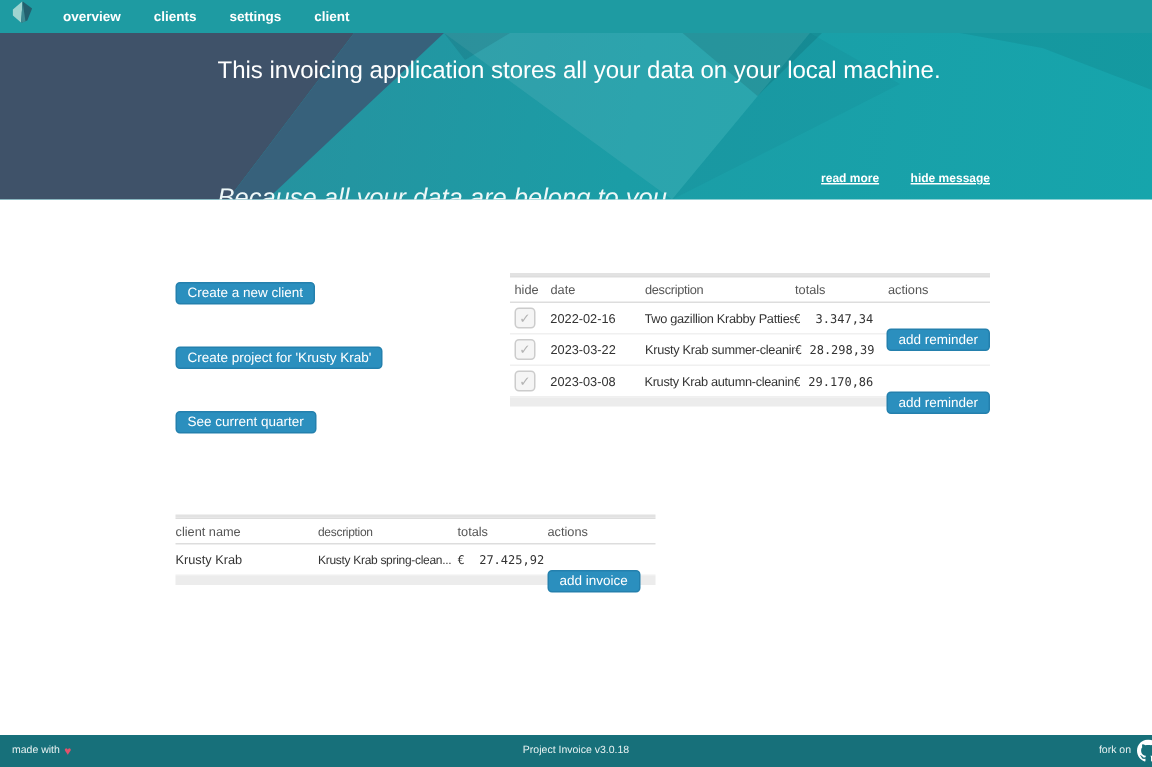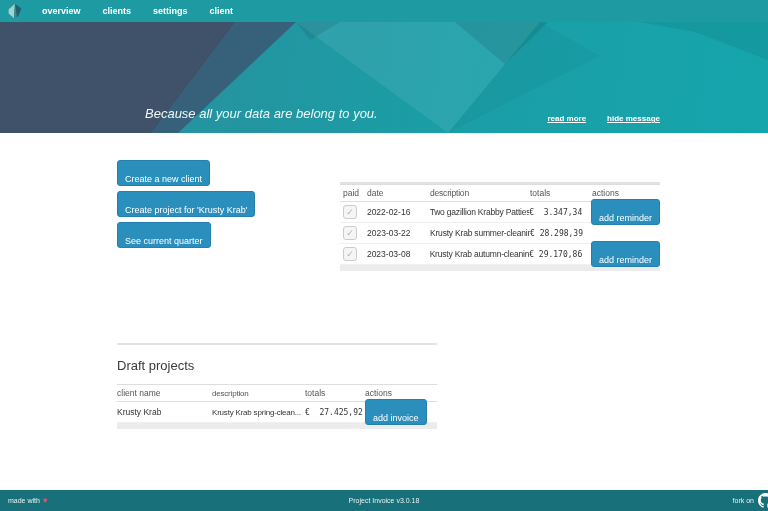--- a/index.html
+++ b/index.html
@@ -5,57 +5,57 @@
   * { margin:0; padding:0; box-sizing:border-box; }
   body { background:#fff; }
   .page {
     position:relative; width:768px; height:511px; overflow:hidden;
     background:#fff; font-family:"Liberation Sans", sans-serif; color:#333;
   }
 
   
   .navbar {
     position:absolute; left:0; top:0; width:768px; height:22px;
-    background:#1e9ba2; display:flex; align-items:center; z-index:3;
+    background:#1e9ba2; display:flex; z-index:3;
   }
   .navbar .logo { width:16px; height:16px; margin:0 8px 0 7px; display:block; }
   .nav-item {
     color:#fff; font-size:9px; font-weight:bold; text-decoration:none;
     padding:0 11px; line-height:22px; display:block; cursor:pointer;
   }
 
   
   .hero {
     position:absolute; left:0; top:22px; width:768px; height:111px;
     background:linear-gradient(100deg,#2e8a9a 0%,#1b9da6 55%,#16a5ac 100%);
     overflow:hidden;
   }
   .hero svg.facets { position:absolute; left:0; top:0; width:768px; height:111px; }
   .hero-title {
     position:absolute; left:145px; top:14px; max-width:505px;
     color:#fff; font-size:16px; font-weight:400; line-height:24px;
   }
   .hero-subtitle {
-    position:absolute; left:145px; top:84px;
-    color:#eef8f8; font-size:13px; font-style:italic;
+    position:absolute; left:145px; top:100px;
+    color:#eef8f8; font-size:17px; font-style:italic;
   }
   .hero-links {
     position:absolute; right:108px; bottom:10px; display:flex; gap:21px;
   }
   .hero-links a {
     color:#fff; font-size:8px; font-weight:bold; text-decoration:underline; cursor:pointer;
   }
 
   
   .rule { border:0; border-top:2px solid #e2e2e2; margin:0; }
   .section-title { font-size:13px; font-weight:400; color:#3a3a3a; margin:13px 0 11px; }
   .btn {
     display:inline-block; background:#2b8fbe; color:#fff; border:1px solid #2480ad;
     border-radius:3px; font-family:inherit; font-size:9px; line-height:13px;
-    padding:12px 7px; height:15px; cursor:pointer; white-space:nowrap;
+    padding:0 7px; height:15px; cursor:pointer; white-space:nowrap;margin-top:28px;
   }
 
   
   .actions-panel { position:absolute; left:117px; top:160px; width:220px; }
   .actions-heading { font-size:11.5px; color:#333; margin-bottom:14px; }
   .actions-panel .btn { display:block; width:max-content; margin-bottom:5px; }
 
   
   .panel-invoices { position:absolute; left:340px; top:182px; width:320px; }
   .panel-drafts   { position:absolute; left:117px; top:343px; width:320px; }
@@ -124,38 +124,39 @@
   <div class="hero">
     <svg class="facets" viewBox="0 0 768 111" preserveAspectRatio="none">
       <polygon points="0,0 236,0 152,111 0,111" fill="#3f5269"></polygon>
       <polygon points="236,0 296,0 178,111 152,111" fill="#37617b"></polygon>
       <polygon points="296,0 540,0 448,111" fill="#ffffff" opacity="0.08"></polygon>
       <polygon points="455,0 548,0 505,42" fill="#0b3c46" opacity="0.16"></polygon>
       <polygon points="296,0 340,0 310,18" fill="#0b3c46" opacity="0.14"></polygon>
       <polygon points="640,0 768,0 768,38 695,10" fill="#0b3c46" opacity="0.10"></polygon>
       <polygon points="540,0 600,34 448,111" fill="#0b3c46" opacity="0.05"></polygon>
     </svg>
+    <div class="hero-title">This invoicing application stores all your data on your local machine.</div>
     <div class="hero-subtitle">Because all your data are belong to you.</div>
     <div class="hero-links">
       <a>read more</a>
       <a>hide message</a>
     </div>
   </div>
 
   <div class="actions-panel">
     <button class="btn">Create a new client</button>
     <button class="btn">Create project for 'Krusty Krab'</button>
     <button class="btn">See current quarter</button>
   </div>
 
   <div class="panel-invoices">
     <hr class="rule">
     <div class="tbl">
       <div class="tbl-head">
-        <div class="c-paid">paid</div>
+        <div class="c-paid">hide</div>
         <div class="c-date">date</div>
         <div class="c-desc">description</div>
         <div class="c-total">totals</div>
         <div class="c-act">actions</div>
       </div>
 
       <div class="tbl-row">
         <div class="c-paid">
           <div class="checkbox">
             <span class="check">✓</span>
@@ -194,21 +195,20 @@
           <button class="btn">add reminder</button>
         </div>
       </div>
 
       <div class="tbl-foot"></div>
     </div>
   </div>
 
   <div class="panel-drafts">
     <hr class="rule">
-    <div class="section-title">Draft projects</div>
     <div class="tbl">
       <div class="tbl-head">
         <div class="d-client">client name</div>
         <div class="d-desc">description</div>
         <div class="d-total">totals</div>
         <div class="d-act">actions</div>
       </div>
 
       <div class="tbl-row">
         <div class="d-client">Krusty Krab</div>

